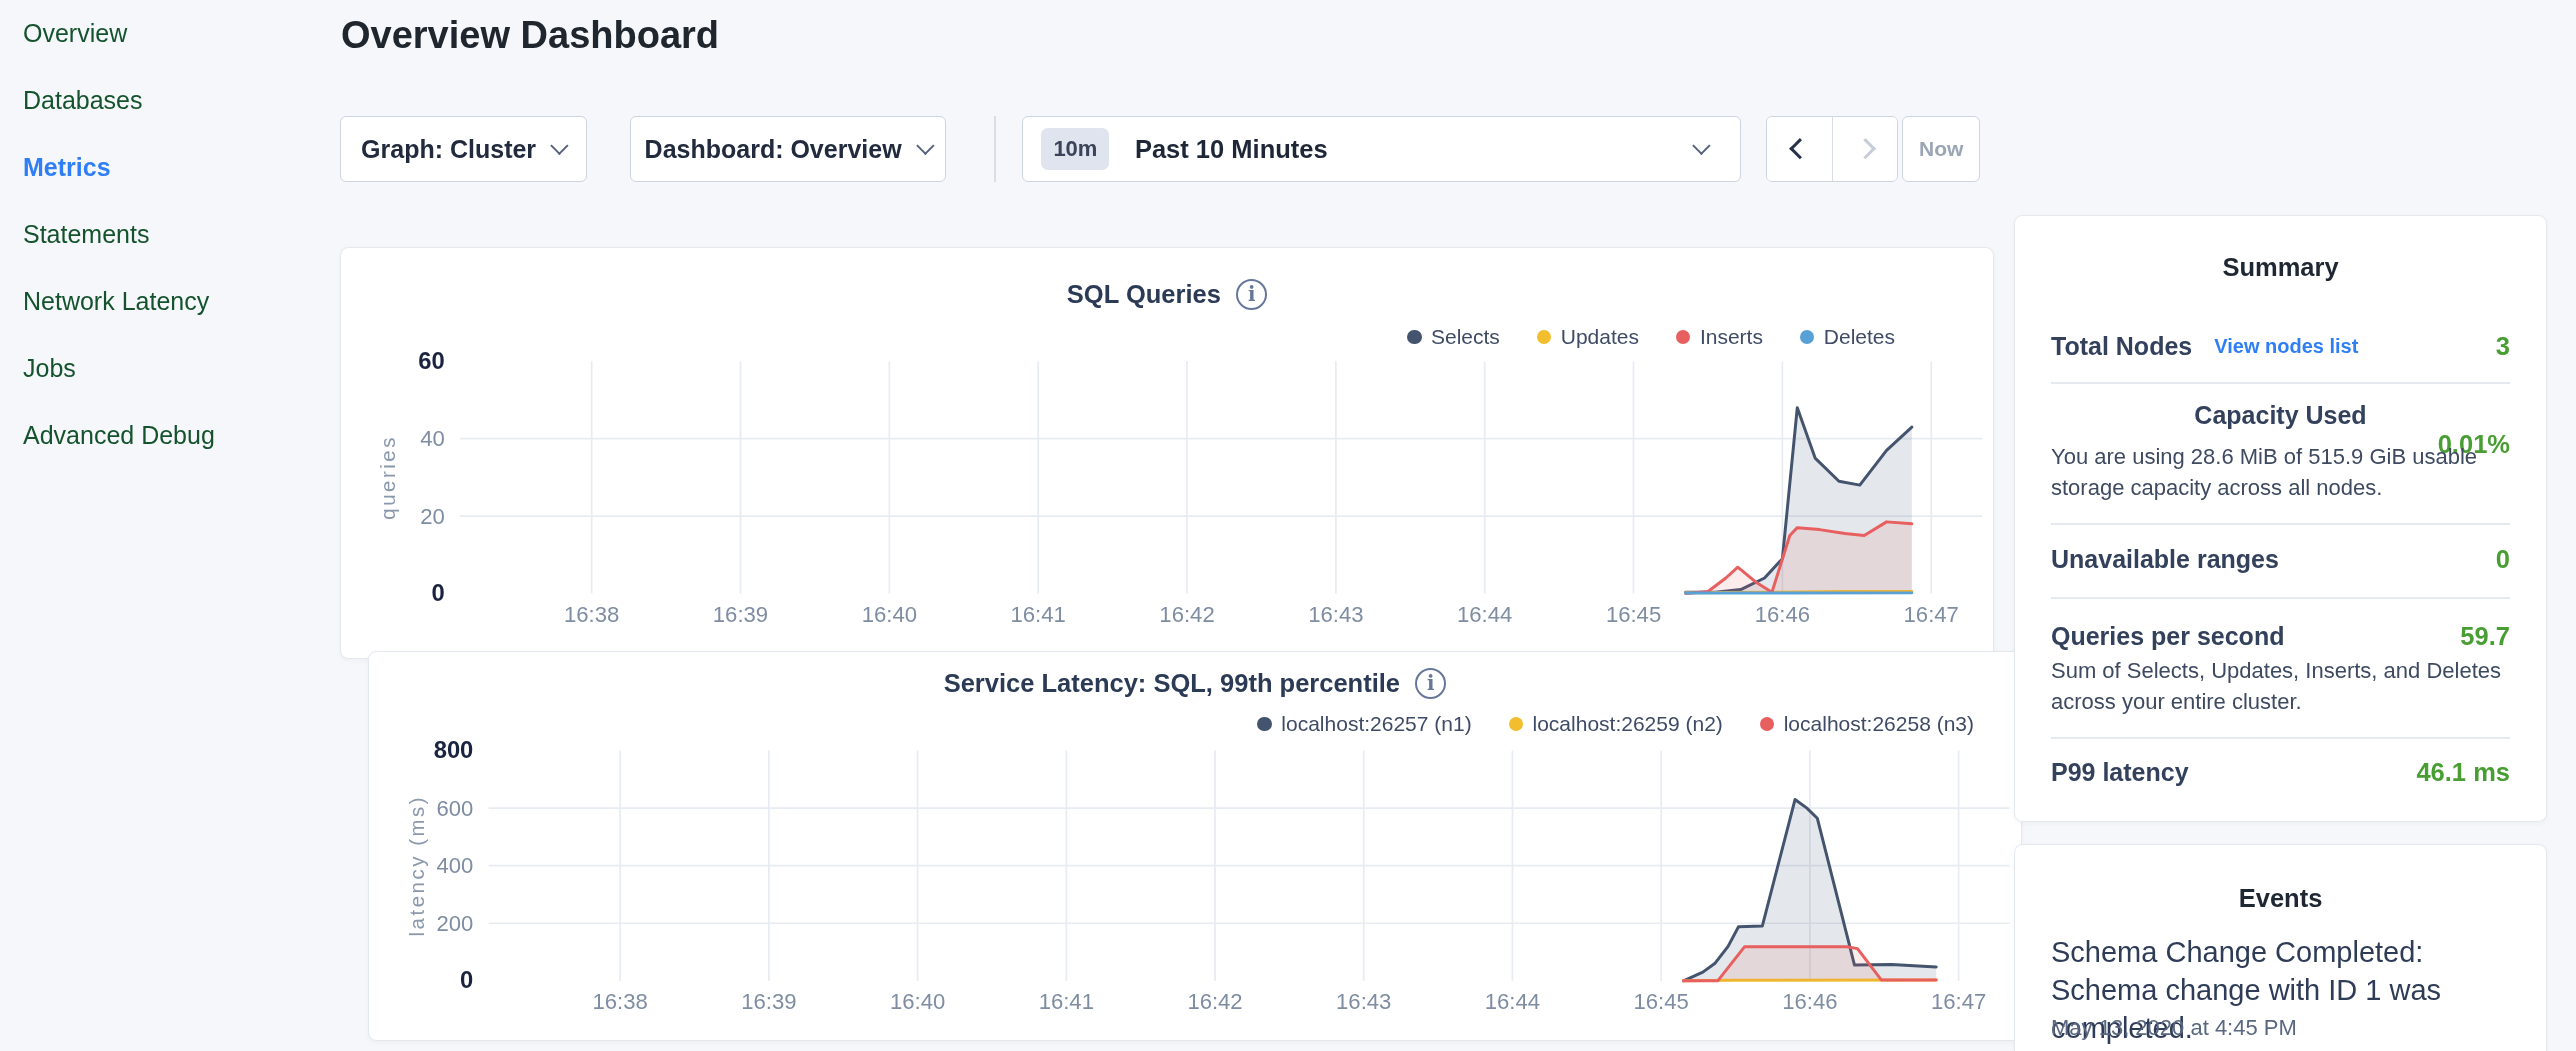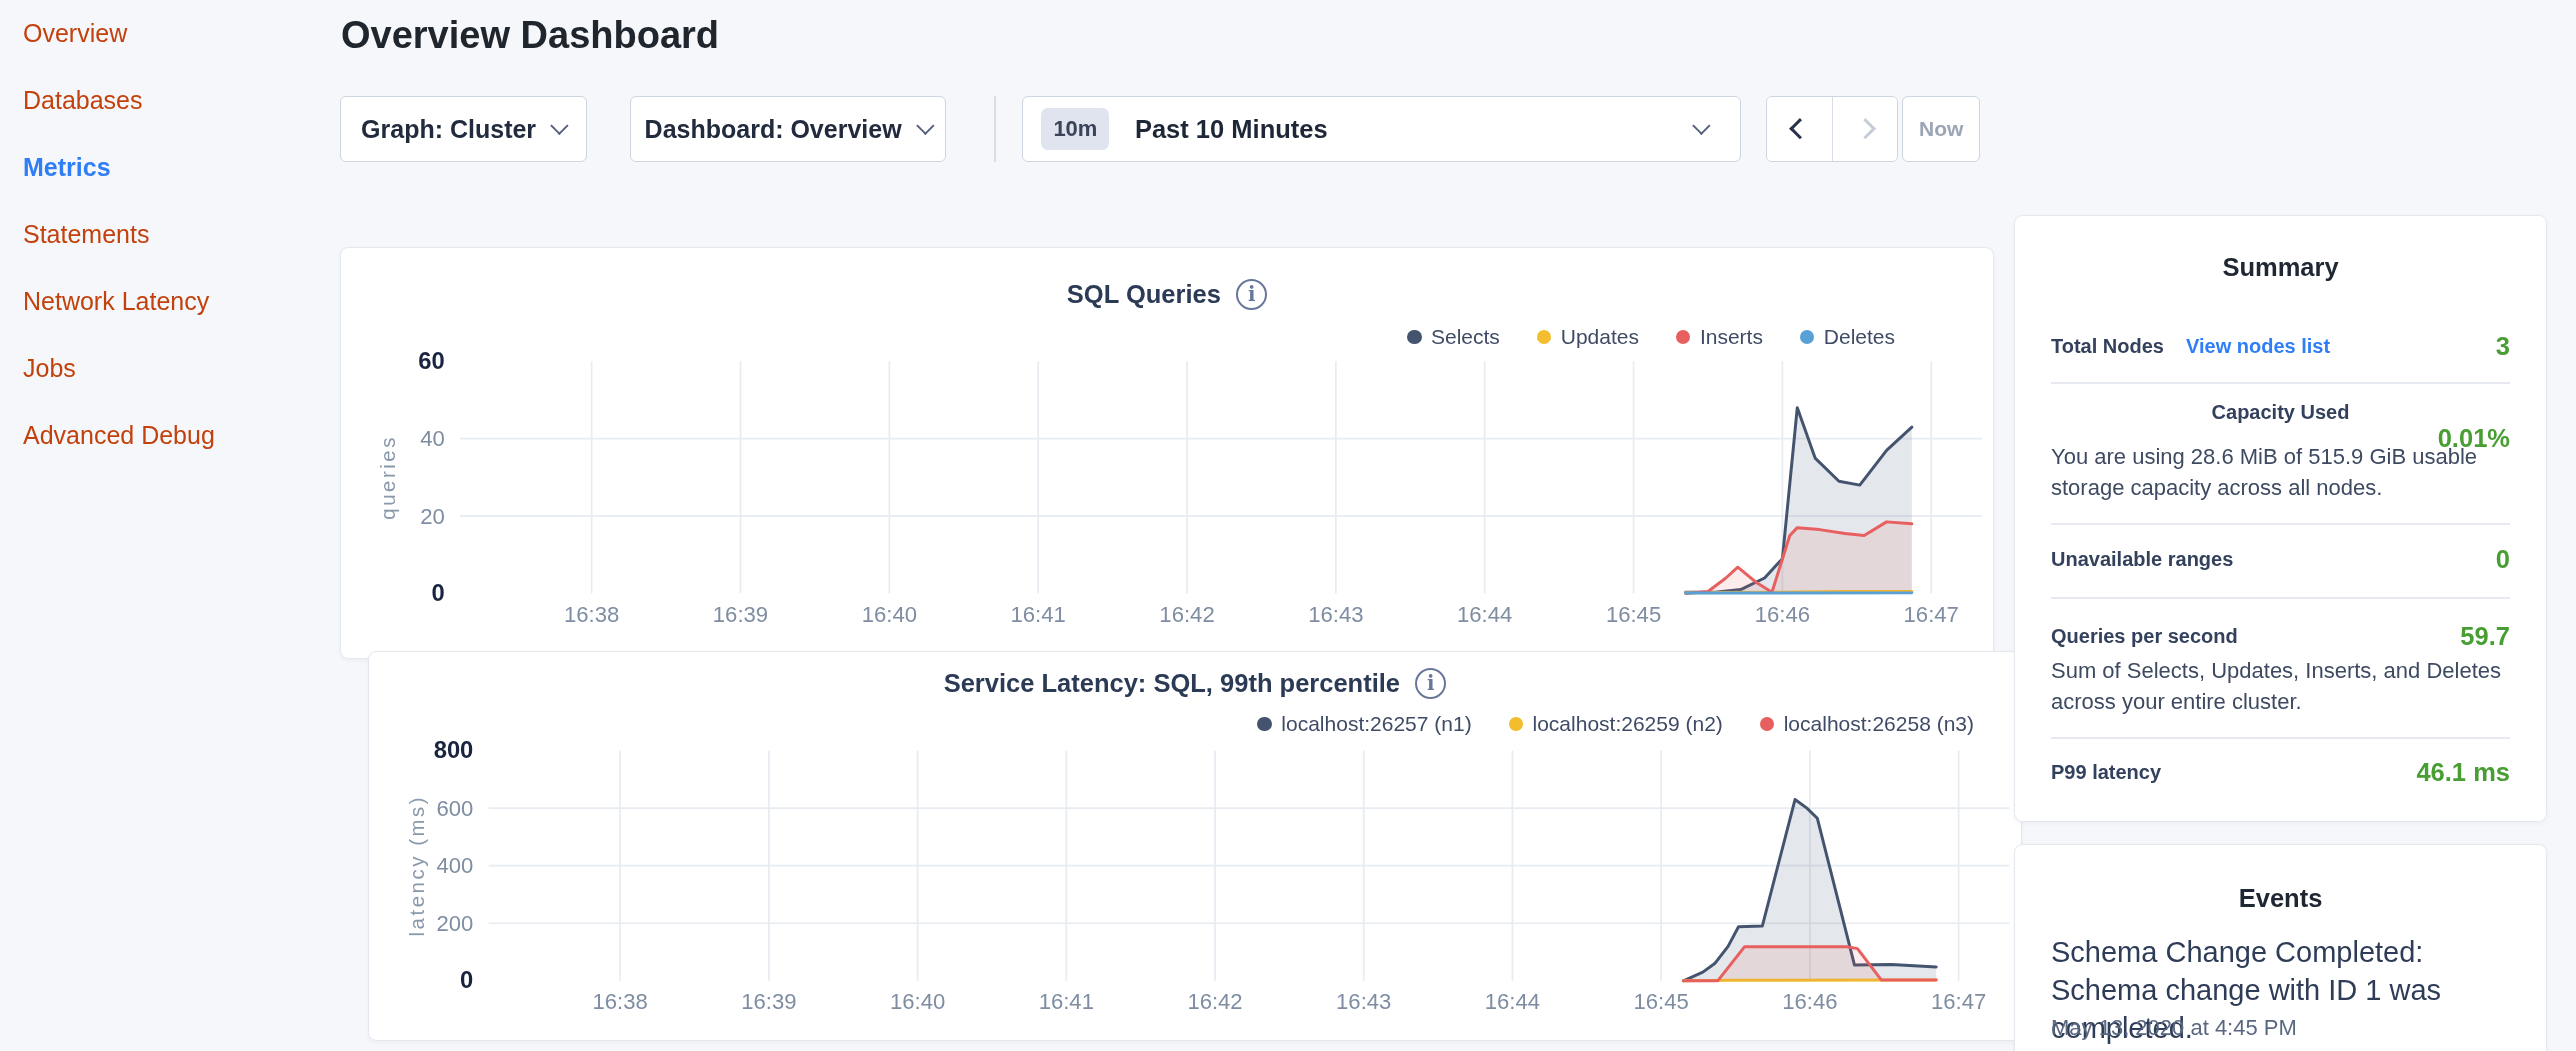--- a/index.html
+++ b/index.html
@@ -7,30 +7,30 @@
   body {
     background:#f5f7fa;
     font-family:"Liberation Sans","DejaVu Sans",sans-serif;
     color:#2c3a52;
     position:relative;
   }
   
   .sidebar { position:absolute; left:0; top:8; width:340px; }
   .nav-item {
     height:67px; display:flex; align-items:center; padding-left:23px;
-    font-size:25px; font-weight:500; color:#c2410c; cursor:pointer;
+    font-size:25px; font-weight:500; color:#14532d; cursor:pointer;
   }
   .nav-item.active { color:#2f7ef6; font-weight:700; }
   
   .page-title {
     position:absolute; left:341px; top:13.6px;
     font-size:38px; font-weight:600; color:#20262e;
   }
   
-  .controls { position:absolute; left:340px; top:96px; height:66px; display:flex; align-items:center; }
+  .controls { position:absolute; left:340px; top:116px; height:66px; display:flex; align-items:center; }
   .btn {
     background:#fff; border:1.7px solid #cdd5e0; border-radius:6px; height:66px;
     display:flex; align-items:center; justify-content:center;
     font-size:25px; font-weight:700; color:#222b3e; cursor:pointer;
     font-family:inherit;
   }
   .dd1 { width:247px; }
   .dd2 { width:316px; margin-left:43px; }
   .dd-label { margin-right:17px; }
   .chev { display:inline-block; width:12.8px; height:12.8px;
@@ -79,21 +79,21 @@
   .legend-label { font-size:21px; color:#3f4b66; }
   .plot-svg { position:absolute; left:0; top:0; }
   
   .summary-card { left:2014px; top:215px; width:533px; height:607px; }
   .events-card  { left:2014px; top:844px; width:533px; height:281px; }
   .panel-heading { position:absolute; width:100%; text-align:center;
                    font-size:25.5px; font-weight:700; color:#1f2733; }
   .summary-card .panel-heading { top:37px; }
   .events-card  .panel-heading { top:39px; }
   .srow { position:absolute; left:36px; right:36px; display:flex; align-items:center; }
-  .srow-label { font-size:20px; font-weight:700; color:#33415c; }
+  .srow-label { font-size:25px; font-weight:700; color:#33415c; }
   .srow-link { font-size:20px; font-weight:600; color:#2f7ef6; margin-left:22px; cursor:pointer; }
   .srow-value { margin-left:auto; font-size:25.5px; font-weight:700; color:#489e32; }
   .sdesc { position:absolute; left:36px; width:463px; font-size:22px; color:#3e4a61; line-height:31px; }
   .sdiv { position:absolute; left:36px; right:36px; height:1.7px; background:#e6eaf0; }
   .row1 { top:109px; height:43px; }  .div1 { top:166px; }
   .row2 { top:185px; height:41px;flex-direction:column; }  .desc2 { top:225px; } .div2 { top:307px; }
   .row3 { top:323px; height:41px; }  .div3 { top:381px; }
   .row4 { top:400px; height:41px; }  .desc4 { top:439px; } .div4 { top:521px; }
   .row5 { top:536px; height:41px; }
   .event-msg { position:absolute; left:36px; top:88px; width:463px;

